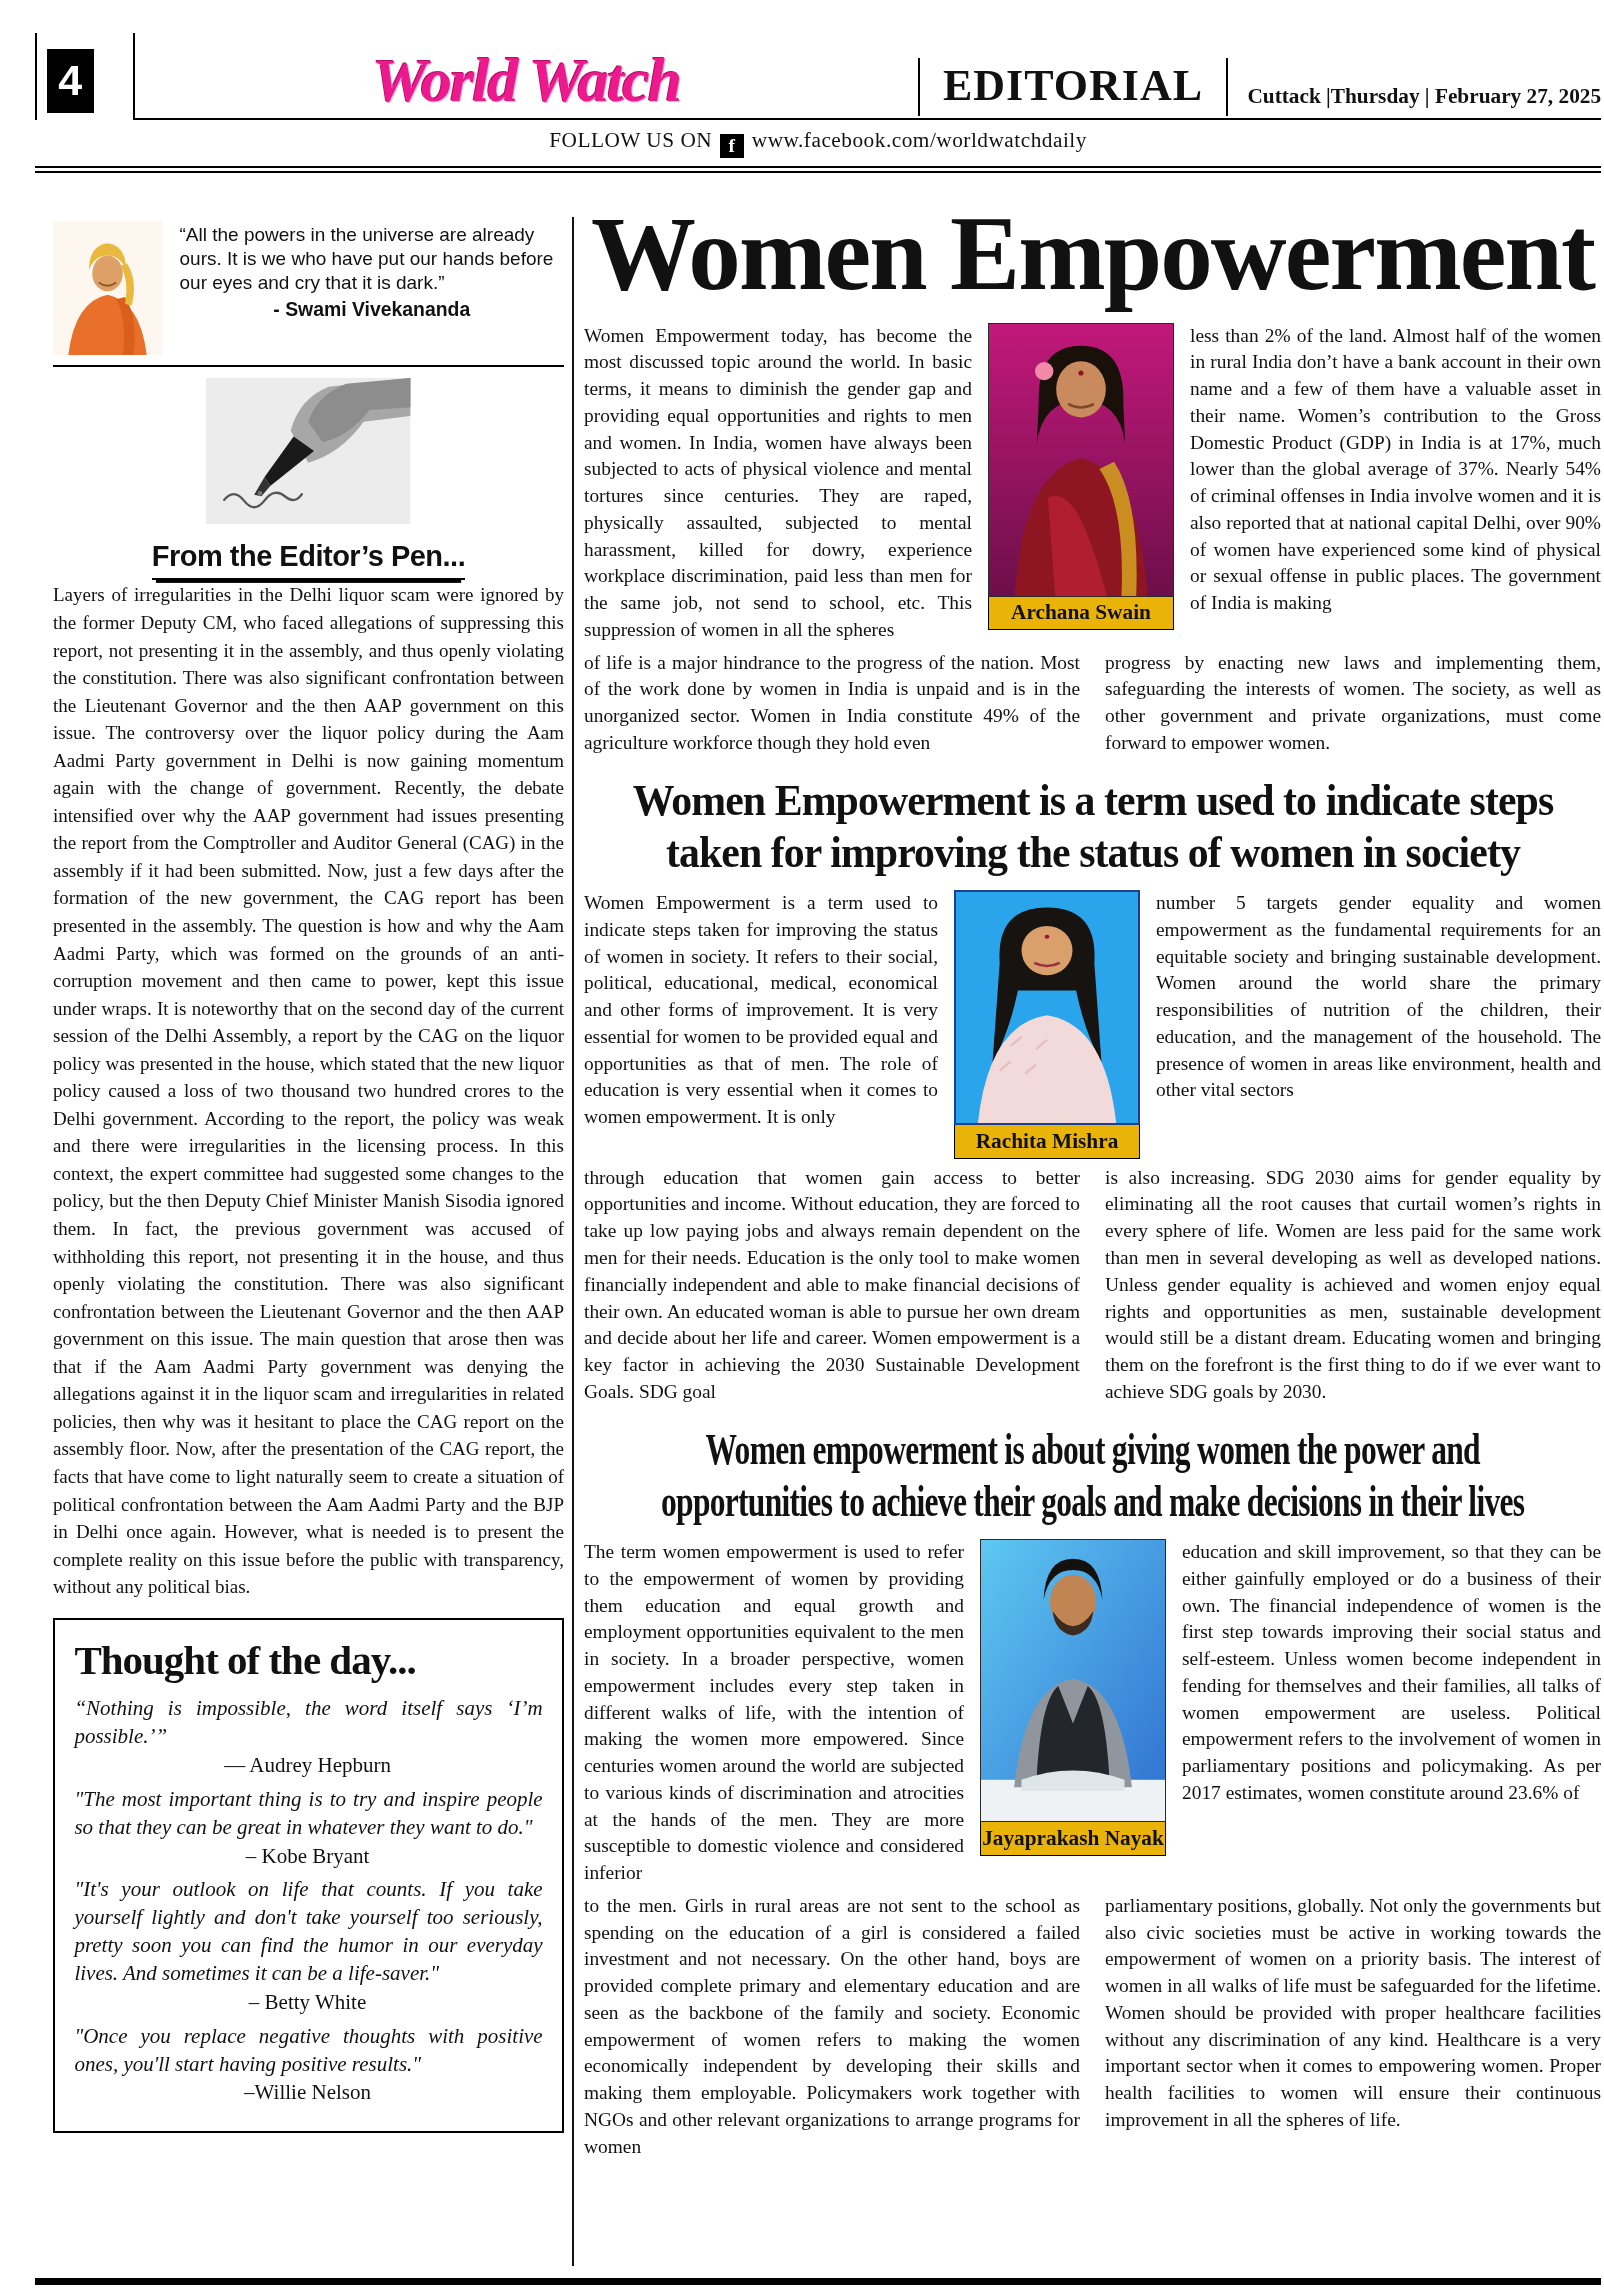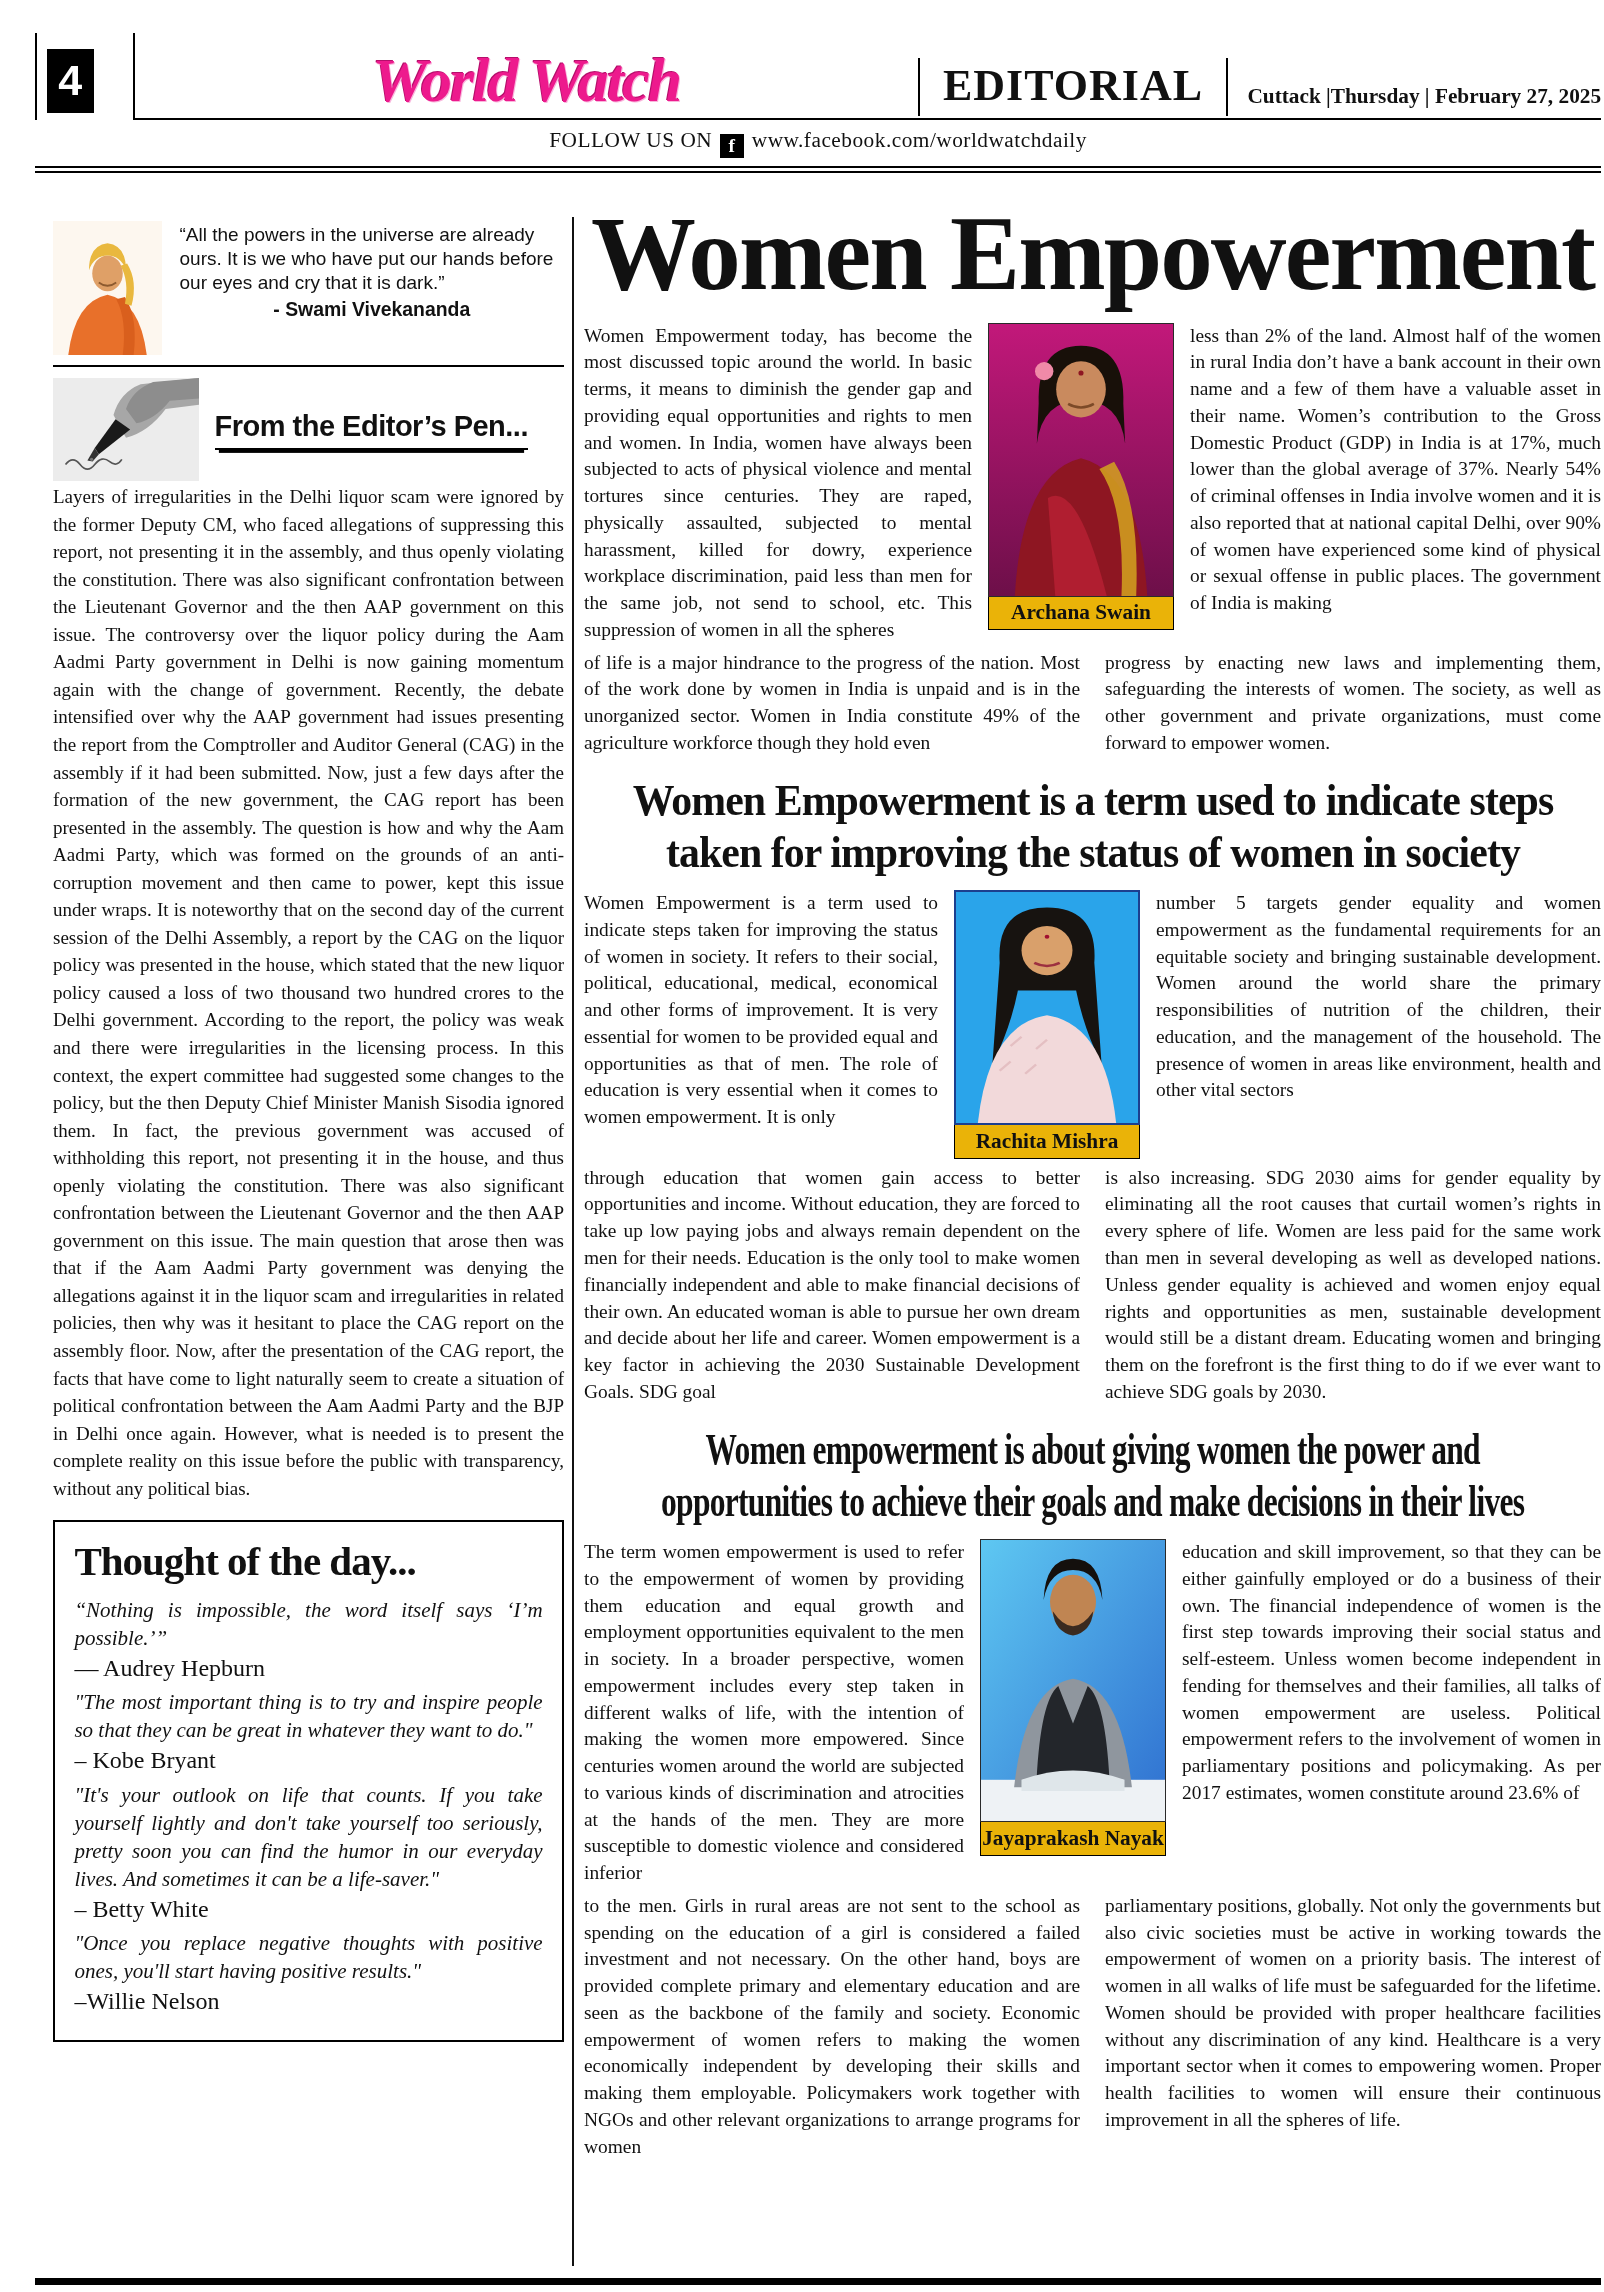--- a/index.html
+++ b/index.html
@@ -38,33 +38,33 @@
   .main-col { position:absolute; left:584px; top:200px; width:1017px; }
   .bottom-rule { position:absolute; left:35px; right:3.9px; bottom:7.8px; height:6.8px; background:#000; }
   
   .viv-box { display:flex; gap:17.5px; border-bottom:2.9px solid #000; padding:3.9px 0 9.7px; }
   .viv-img { flex:0 0 109px; height:134px; }
   .viv-img svg { width:100%; height:100%; }
   .quote-text { font-family:"Liberation Sans","DejaVu Sans",sans-serif;
     font-size:19px; line-height:1.27; padding-top:1.9px; }
   .quote-author { font-family:"Liberation Sans",sans-serif; font-weight:bold;
     font-size:19.4px; text-align:center; margin-top:2.9px; }
-  .pen-row { display:flex; align-items:center; gap:15.5px; padding:11.6px 0 1.9px; }
+  .pen-row { display:flex; align-items:center; gap:15.5px; padding:11.6px 0 1.9px;flex-direction:column; }
   .pen-img { flex:0 0 146px; height:103px; }
   .pen-img svg { width:100%; height:100%; }
   .pen-kicker { font-family:"Liberation Sans",sans-serif; font-weight:bold;
     font-size:29px; letter-spacing:-0.5px; border-bottom:2.9px solid #000;
     box-shadow:0 6.8px 0 -3.9px #000; padding-bottom:4.9px; }
   .editor-headline { white-space:pre-line; text-align:center; font-weight:bold;
     font-size:46px; line-height:1.07; letter-spacing:-1px; margin:11.6px 0 9.7px; }
   .editor-body { font-size:19px; line-height:1.45; text-align:justify; }
   .thought-box { border:2.9px solid #000; margin-top:17.5px; padding:15.5px 19.4px 17.5px; }
   .thought-title { font-size:41px; font-weight:bold; letter-spacing:-1px; margin-bottom:11.6px; }
   .tq { font-style:italic; font-size:21px; line-height:1.33; text-align:justify; }
-  .ta { text-align:left; font-size:24px; margin:1.9px 1.9px 7.8px 0; }
+  .ta { text-align:center; font-size:21px; margin:1.9px 1.9px 7.8px 0; }
   
   .main-headline { display:flex; justify-content:center; font-weight:bold;
     font-size:105px; line-height:1.02; margin:0 0 15.5px; }
   .main-headline > span { flex:none; white-space:pre; letter-spacing:-1.9px;text-align:center; }
   .sub-headline { display:flex; justify-content:center; font-weight:bold; margin:17.5px 0 11.6px; }
   .sub-headline > span { flex:none; white-space:pre; text-align:center;
     line-height:1.16; letter-spacing:-1px; }
   .sub-headline.h2 > span { font-size:45px; transform:scaleX(0.93); }
   .sub-headline.h3 > span { font-size:45px; transform:scaleX(0.70); }
   .art-top { display:flex; gap:16px; }

